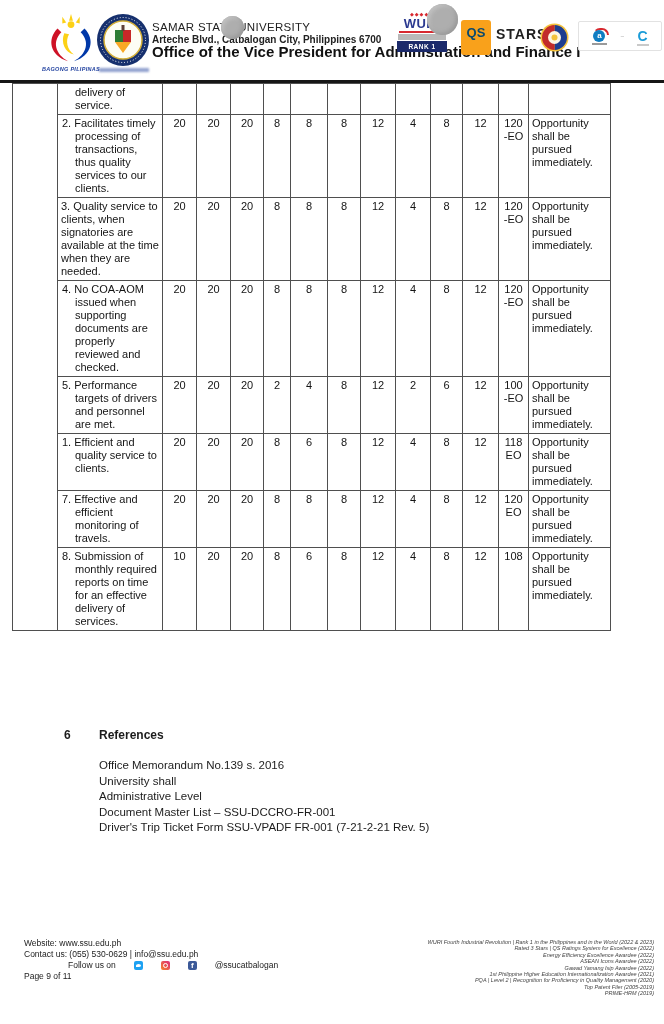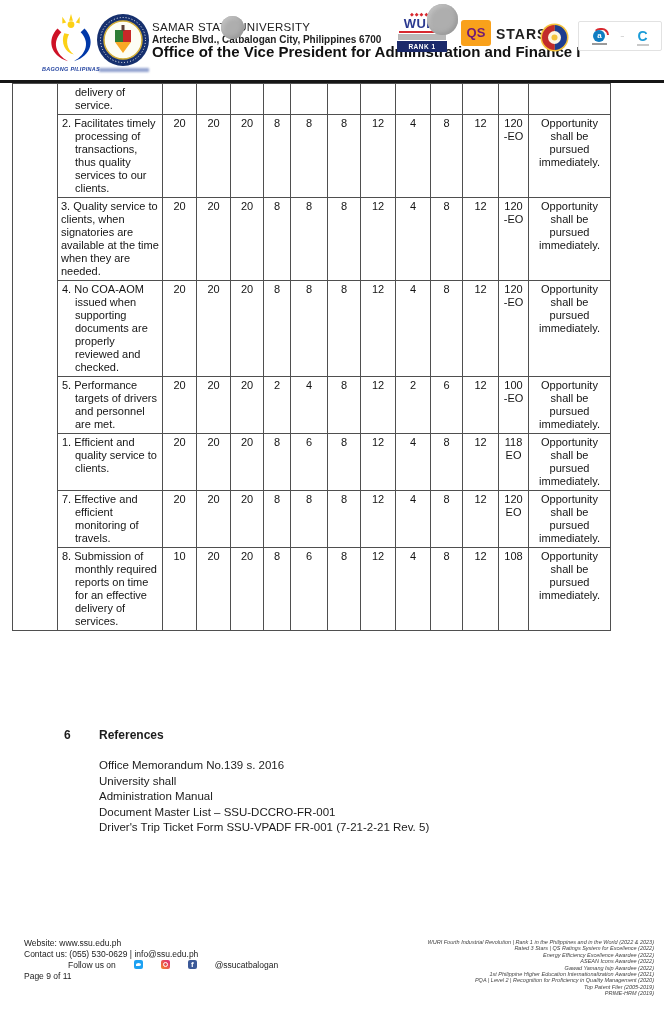--- a/index.html
+++ b/index.html
@@ -23,22 +23,22 @@
   .blob1{left:221px;top:16px;width:23px;height:23px;}
   .blob2{left:427px;top:4px;width:31px;height:31px;z-index:5;}
 
   .wuri{position:absolute;left:397px;top:12px;width:50px;text-align:center;}
   .wuri-stars{font-size:5px;color:#d7282f;letter-spacing:1px;line-height:5px;}
   .wuri-name{font-size:13px;font-weight:bold;color:#2b3990;letter-spacing:.5px;line-height:13px;}
   .wuri-redline{height:2px;background:#d7282f;margin:1px 2px;}
   .wuri-grayband{height:6px;background:#b9b9b9;margin:0 1px 1px 1px;}
   .wuri-rank{background:#1b2a6b;color:#fff;font-size:6.5px;font-weight:bold;
              line-height:11px;height:11px;letter-spacing:.5px;}
-  .qs-box{position:absolute;left:461px;top:20px;width:30px;height:26px;background:#f9a11b;
-          border-radius:3px;color:#701a75;font-weight:bold;font-size:13px;text-align:center;
+  .qs-box{position:absolute;left:461px;top:20px;width:30px;height:35px;background:#f9a11b;
+          border-radius:3px;color:#0c4a6e;font-weight:bold;font-size:13px;text-align:center;
           line-height:25px;}
   .stars-text{position:absolute;left:496px;top:26px;font-size:14px;font-weight:bold;
               color:#1f1f1f;letter-spacing:1px;}
   .seal2{position:absolute;left:540px;top:23px;width:29px;height:29px;}
   .accr-card{position:absolute;left:578px;top:21px;width:82px;height:28px;background:#fff;
              border:1px solid #e2e2e2;border-radius:2px;display:flex;align-items:center;
              justify-content:space-evenly;}
   .m1{position:relative;width:15px;height:17px;}
   .m1 .arc{position:absolute;left:1px;top:0;width:12px;height:5px;border:2px solid #d7282f;
            border-bottom:none;border-radius:7px 7px 0 0;border-left-color:transparent;}
@@ -56,32 +56,32 @@
   table.rt{position:absolute;left:12px;top:83px;width:598px;border-collapse:collapse;
            table-layout:fixed;}
   table.rt td{border:1px solid #4f4f4f;vertical-align:top;font-size:11px;line-height:13px;
               padding:2px 3px;color:#141414;}
   td.spacer{border-bottom:1px solid #4f4f4f;}
   td.desc{padding-left:4px;margin-left:38px;}
   td.desc.hang{padding-left:17px;text-indent:-13px;}
   td.desc.cont{padding-left:17px;}
   td.num{text-align:center;}
   td.total{text-align:center;white-space:pre-line;}
-  td.action{text-align:center;margin-left:24px;}
+  td.action{text-align:left;margin-left:24px;}
 
   
   .ref-num{position:absolute;left:64px;top:728px;font-size:12px;font-weight:bold;}
   .ref-title{position:absolute;left:99px;top:728px;font-size:12px;font-weight:bold;}
   .ref-list{position:absolute;left:99px;top:758px;font-size:11.5px;line-height:15.5px;
             list-style:none;margin:0;padding:0;}
 
   
   .foot-left{position:absolute;left:24px;top:938px;font-size:8.5px;line-height:11px;color:#222;}
   .foot-left .lnk{color:#222;}
-  .social-row{display:flex;gap:18px;padding-left:44px;}
+  .social-row{display:flex;align-items:center;gap:18px;padding-left:44px;}
   .s-icon{width:9px;height:9px;display:inline-block;border-radius:2px;position:relative;flex:0 0 auto;}
   .s-tw{background:#1da1f2;}
   .s-tw:after{content:"";position:absolute;left:2px;top:3px;width:5px;height:3px;background:#fff;
               border-radius:50% 50% 50% 0;}
   .s-ig{background:linear-gradient(45deg,#f58529,#dd2a7b);}
   .s-ig:after{content:"";position:absolute;left:2px;top:2px;width:3px;height:3px;border:1px solid #fff;
               border-radius:50%;}
   .s-fb{background:#3b5998;color:#fff;font-size:8px;font-weight:bold;text-align:center;line-height:9px;}
   .foot-right{position:absolute;right:10px;top:939px;text-align:right;font-size:5.5px;
               font-style:italic;line-height:6.4px;color:#444;list-style:none;margin:0;padding:0;}
@@ -300,21 +300,21 @@
           <td class="action">Opportunity shall be pursued immediately.</td>
         </tr>
       </tbody>
   </table>
 
   <div class="ref-num">6</div>
   <div class="ref-title">References</div>
   <ul class="ref-list" id="ref-list">
       <li>Office Memorandum No.139 s. 2016</li>
       <li>University shall</li>
-      <li>Administration Manual</li>
+      <li>Administrative Level</li>
       <li>Document Master List – SSU-DCCRO-FR-001</li>
       <li>Driver's Trip Ticket Form SSU-VPADF FR-001 (7-21-2-21 Rev. 5)</li>
     </ul>
 
   <div class="foot-left">
     <div>Website: www.ssu.edu.ph</div>
     <div><span>Contact us: </span><span class="lnk">(055) 530-0629 | info@ssu.edu.ph</span></div>
     <div class="social-row">
       <span>Follow us on</span>
       <span class="s-icon s-tw"></span>

